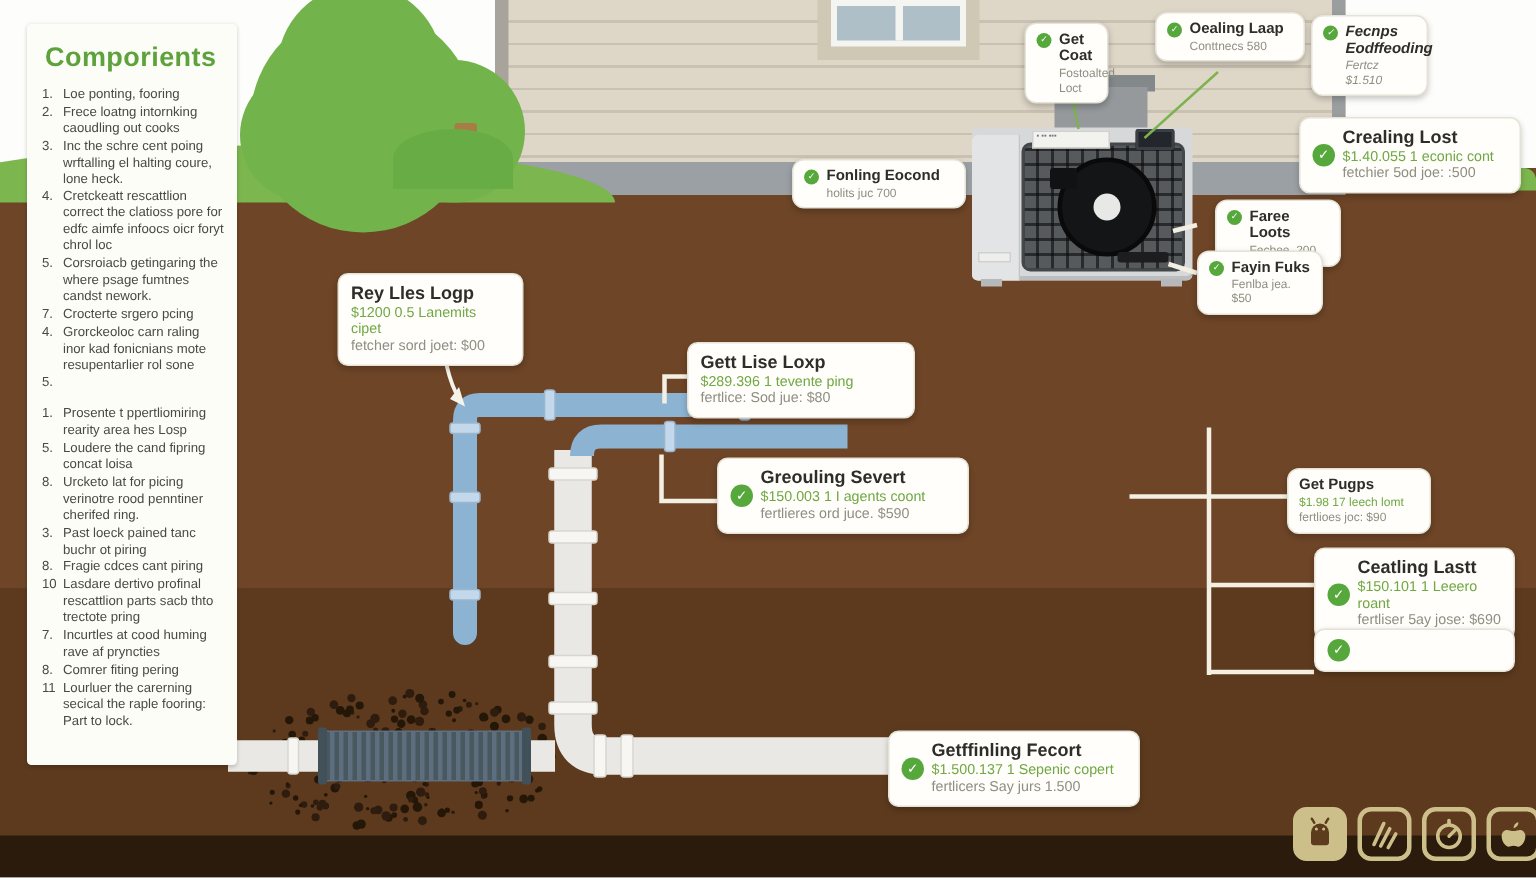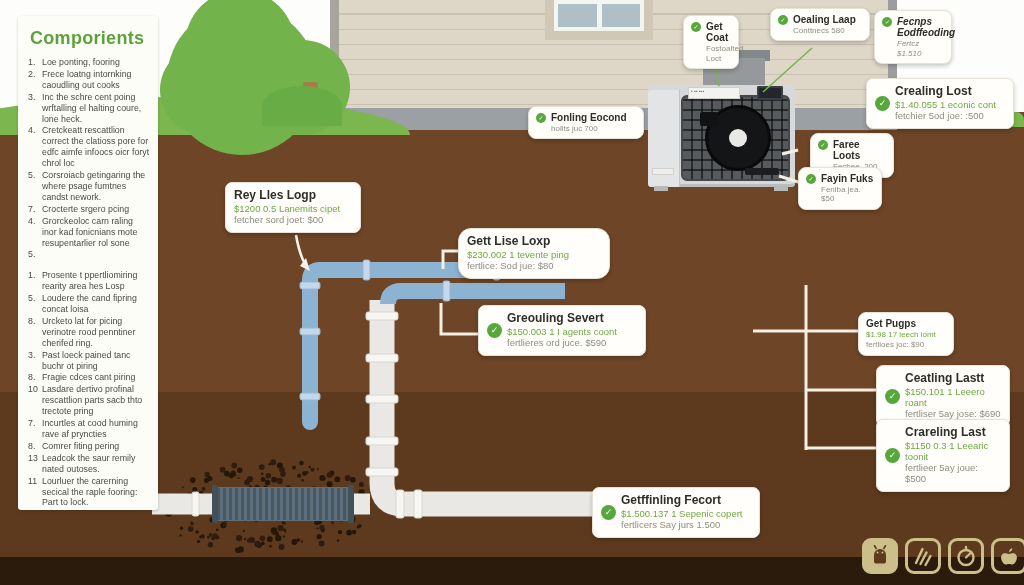--- a/index.html
+++ b/index.html
@@ -444,24 +444,20 @@
         </div>
         <div class="li">
           <span class="num">7.</span>
           <span class="txt">Incurtles at cood huming rave af pryncties</span>
         </div>
         <div class="li">
           <span class="num">8.</span>
           <span class="txt">Comrer fiting pering</span>
         </div>
         <div class="li">
-          <span class="num">13</span>
-          <span class="txt">Leadcok the saur remily nated outoses.</span>
-        </div>
-        <div class="li">
           <span class="num">11</span>
           <span class="txt">Lourluer the carerning secical the raple fooring: Part to lock.</span>
         </div>
       </div>
   </div>
 
   <div id="callout-layer">
       <div class="callout sm" style="left: 683px; top: 15px; width: 56px;">
         <div class="ic">✓</div>
         <div class="tx">
@@ -505,31 +501,31 @@
           <div class="d">Fecbee. 200</div>
         </div>
       </div>
       <div class="callout sm" style="left: 798px; top: 167px; width: 84px;">
         <div class="ic">✓</div>
         <div class="tx">
           <div class="t">Fayin Fuks</div>
           <div class="d">Fenlba jea. $50</div>
         </div>
       </div>
-      <div class="callout lg" style="left: 225px; top: 182px; width: 136px;">
+      <div class="callout lg" style="left: 225px; top: 182px; width: 124px;">
         <div class="tx">
           <div class="t">Rey Lles Logp</div>
           <div class="p">$1200 0.5 Lanemits cipet</div>
           <div class="d">fetcher sord joet: $00</div>
         </div>
       </div>
-      <div class="callout lg" style="left: 458px; top: 228px; width: 152px; border-radius: 13px;">
+      <div class="callout lg" style="left: 458px; top: 228px; width: 152px;">
         <div class="tx">
           <div class="t">Gett Lise Loxp</div>
-          <div class="p">$230.002 1 tevente ping</div>
+          <div class="p">$289.396 1 tevente ping</div>
           <div class="d">fertlice: Sod jue: $80</div>
         </div>
       </div>
       <div class="callout lg" style="left: 478px; top: 305px; width: 168px;">
         <div class="ic">✓</div>
         <div class="tx">
           <div class="t">Greouling Severt</div>
           <div class="p">$150.003 1 I agents coont</div>
           <div class="d">fertlieres ord juce. $590</div>
         </div>
@@ -544,25 +540,20 @@
       <div class="callout lg" style="left: 876px; top: 365px; width: 134px;">
         <div class="ic">✓</div>
         <div class="tx">
           <div class="t">Ceatling Lastt</div>
           <div class="p">$150.101 1 Leeero roant</div>
           <div class="d">fertliser 5ay jose: $690</div>
         </div>
       </div>
       <div class="callout lg" style="left: 876px; top: 419px; width: 134px;">
         <div class="ic">✓</div>
-        <div class="tx">
-          <div class="t">Crareling Last</div>
-          <div class="p">$1150 0.3 1 Leearic toonit</div>
-          <div class="d">fertlieer 5ay joue: $500</div>
-        </div>
       </div>
       <div class="callout lg" style="left: 592px; top: 487px; width: 168px;">
         <div class="ic">✓</div>
         <div class="tx">
           <div class="t">Getffinling Fecort</div>
           <div class="p">$1.500.137 1 Sepenic copert</div>
           <div class="d">fertlicers Say jurs 1.500</div>
         </div>
       </div>
     </div>

